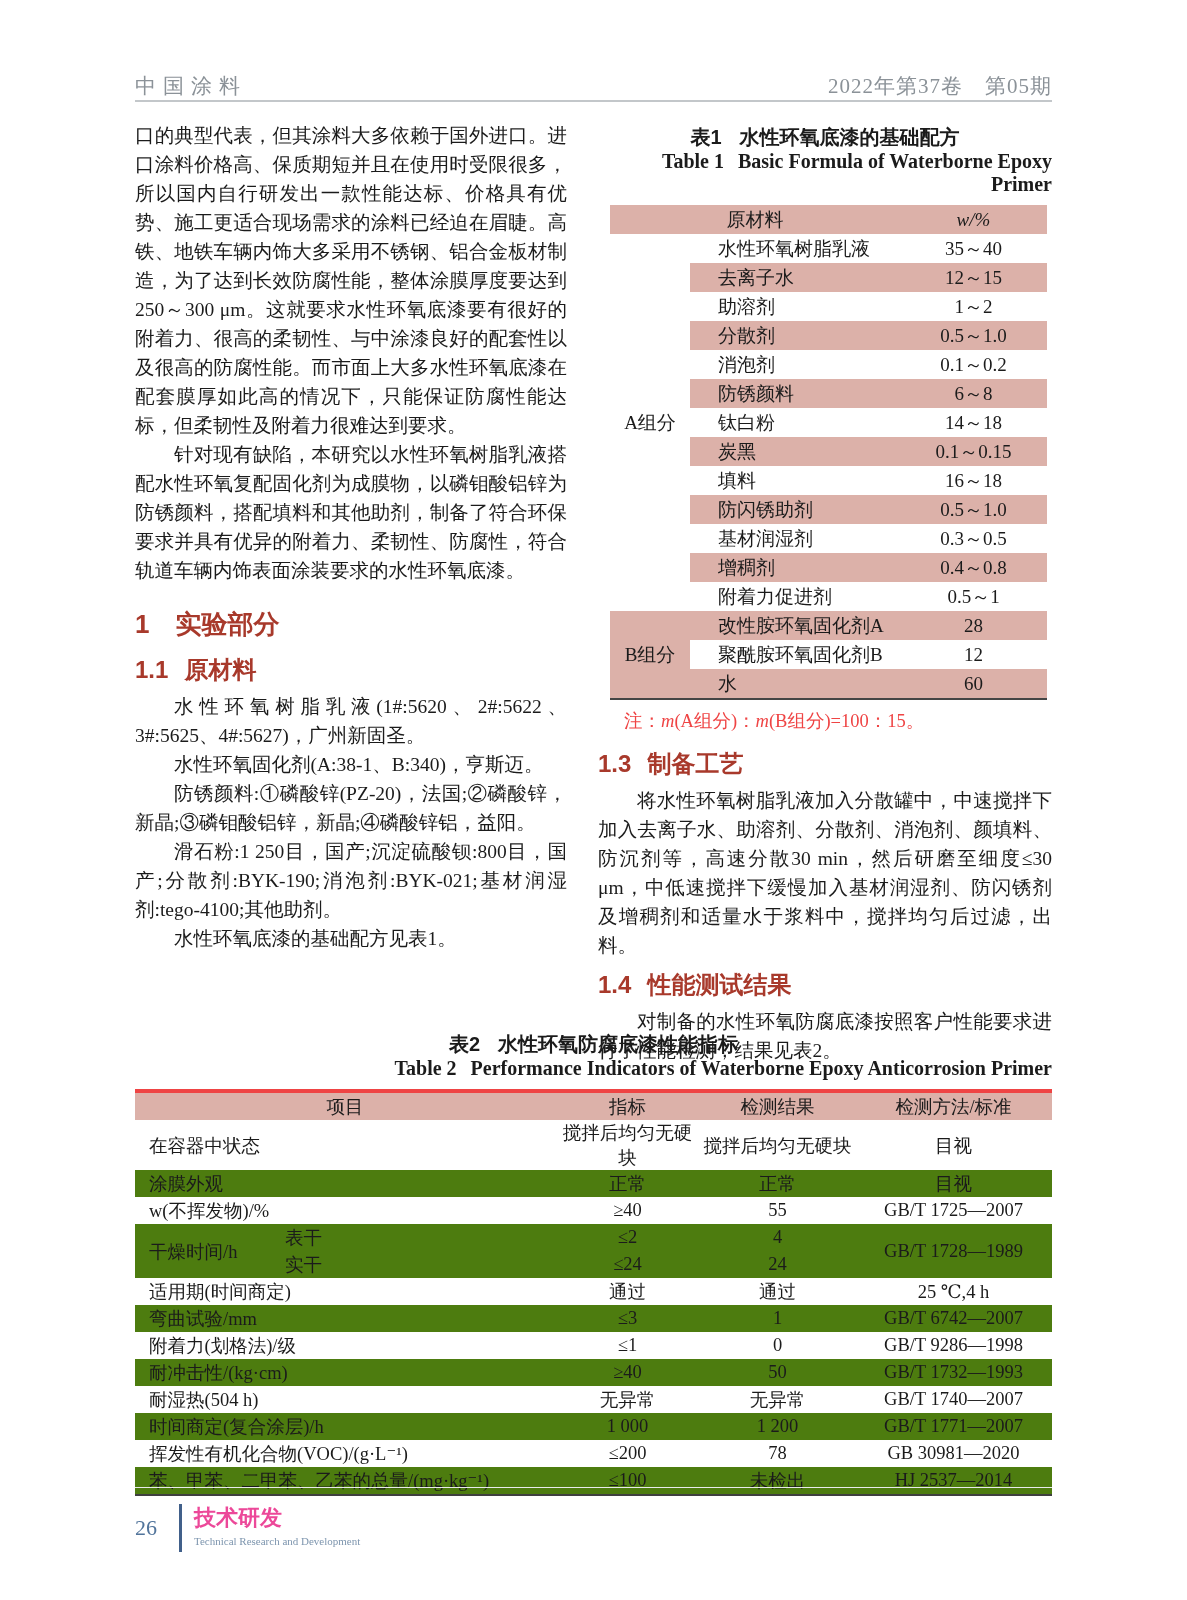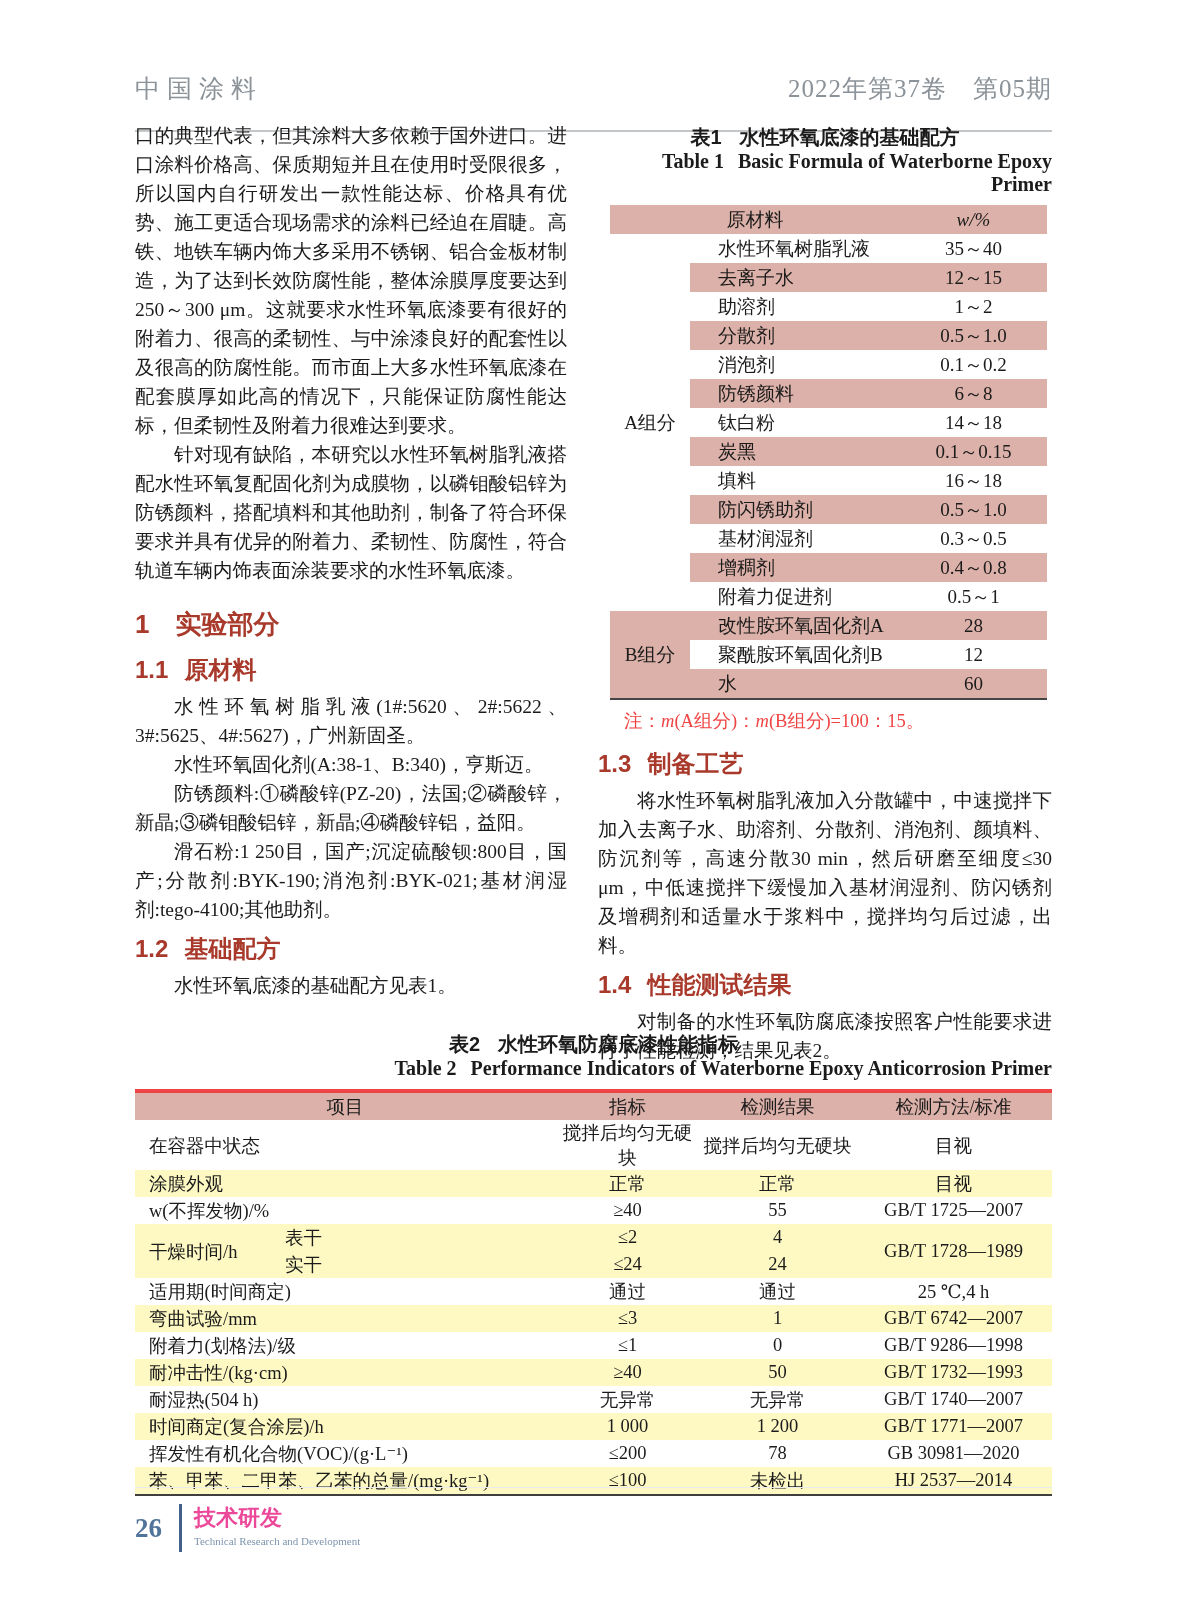--- a/index.html
+++ b/index.html
@@ -4,22 +4,22 @@
 <style>
   html,body{margin:0;padding:0;background:#ffffff;}
   .page{
     position:relative;width:1187px;height:1600px;background:#ffffff;overflow:hidden;
     font-family:"Liberation Serif","DejaVu Serif",serif;color:#1b1b1b;
   }
   
   .pg-header{
     position:absolute;left:135px;top:72px;width:917px;
     display:flex;justify-content:space-between;align-items:flex-end;
-    padding-bottom:25px;border-bottom:2px solid #c3c7ca;
-    color:#8b9298;font-size:25px;
+    padding-bottom:0;border-bottom:2px solid #c3c7ca;
+    color:#8b9298;font-size:21px;
   }
   .pg-header .journal{letter-spacing:7px;}
   .pg-header .issue{letter-spacing:1px;}
   
   .col-left{position:absolute;left:135px;top:121px;width:432px;}
   .col-right{position:absolute;left:598px;top:125px;width:454px;}
   .body-p{
     font-size:19.5px;line-height:29px;text-align:justify;margin:0;
   }
   .indent{text-indent:2em;}
@@ -64,29 +64,29 @@
   
   .tbl2-block{position:absolute;left:135px;top:1032px;width:917px;}
   .t2{
     border-collapse:collapse;margin-top:9px;width:917px;table-layout:fixed;
     font-size:18.5px;border-top:4px solid #ef4444;border-bottom:2px solid #3f3f3f;
   }
   .t2 th,.t2 td{padding:0;height:27px;font-weight:normal;text-align:center;vertical-align:middle;overflow:hidden;}
   .t2 tr.head th{background:#dcb1a9;}
   .t2 td.item{text-align:left;padding-left:14px;}
   .t2 td.sub{text-align:left;padding-left:10px;}
-  .t2 tr.p td{background:#fef9c3;}
+  .t2 tr.p td{background:#4d7c0f;}
   
   .pg-footer{
     position:absolute;left:135px;top:1487px;width:917px;
     border-top:1px solid #e9ebec;padding-top:16px;
   }
   .footer-inner{display:flex;align-items:center;}
   .footer-page{
-    font-size:27px;color:#51749b;width:40px;line-height:30px;font-weight:bold;
+    font-size:22px;color:#51749b;width:40px;line-height:30px;
   }
   .footer-bar{width:3px;height:48px;background:#41608a;margin:0 12px 0 4px;}
   .footer-cn{
     font-family:"Liberation Sans","DejaVu Sans",sans-serif;font-weight:bold;
     font-size:22px;color:#ec4899;line-height:26px;
   }
   .footer-en{font-size:11px;color:#7d95ae;line-height:20px;}
 </style>
 </head>
 <body>
@@ -107,23 +107,20 @@
     </div>
 
     <div class="h2">
       <span class="num">1.1</span><span>原材料</span>
     </div>
     <p class="body-p indent">水性环氧树脂乳液(1#:5620、2#:5622、3#:5625、4#:5627)，广州新固圣。</p>
     <p class="body-p indent">水性环氧固化剂(A:38-1、B:340)，亨斯迈。</p>
     <p class="body-p indent">防锈颜料:①磷酸锌(PZ-20)，法国;②磷酸锌，新晶;③磷钼酸铝锌，新晶;④磷酸锌铝，益阳。</p>
     <p class="body-p indent">滑石粉:1 250目，国产;沉淀硫酸钡:800目，国产;分散剂:BYK-190;消泡剂:BYK-021;基材润湿剂:tego-4100;其他助剂。</p>
 
-    <div class="h2">
-      <span class="num">1.2</span><span>基础配方</span>
-    </div>
     <p class="body-p indent">水性环氧底漆的基础配方见表1。</p>
   </div>
 
   <div class="col-right">
     <p class="tbl-title-cn"><span>表1</span><span class="gap"></span><span>水性环氧底漆的基础配方</span></p>
     <p class="tbl-title-en"><span>Table 1</span><span class="gap"></span><span>Basic Formula of Waterborne Epoxy Primer</span></p>
 
     <table class="t1">
       <thead>
         <tr class="head">

